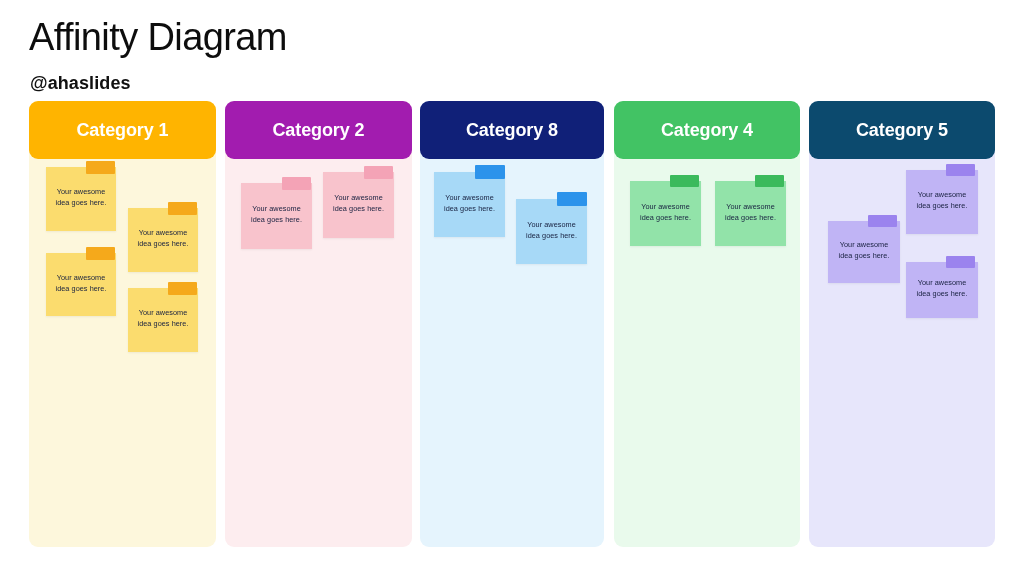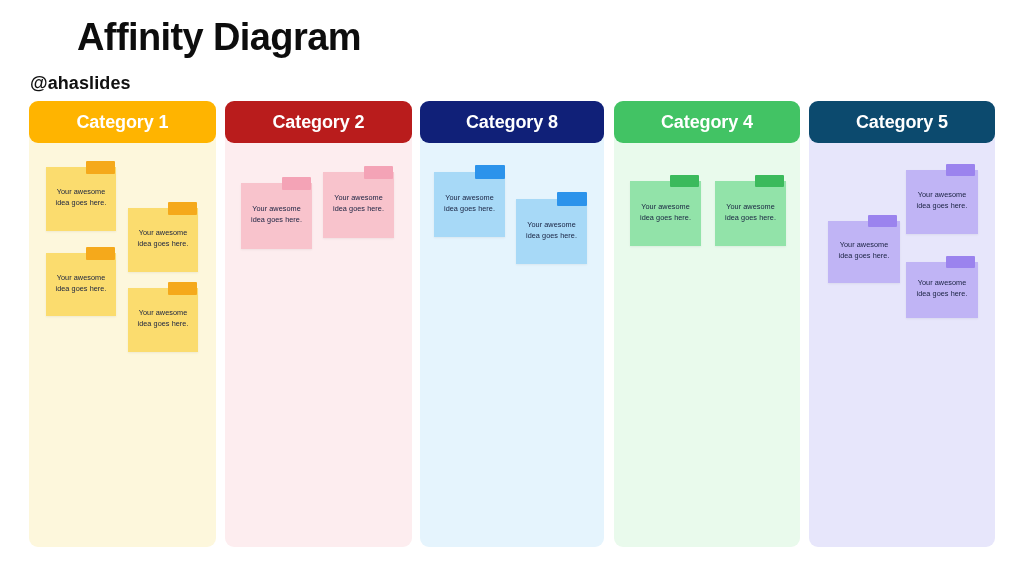--- a/index.html
+++ b/index.html
@@ -22,26 +22,25 @@
     width: 1024px;
     height: 576px;
   }
 
   
   #page-title {
     position: absolute;
     left: 29px;
     top: 17px;
     font-size: 38px;
-    font-weight: 700;
+    font-weight: 400;
     letter-spacing: -0.6px;
     color: #0d0d0d;
     line-height: 1.08;
     white-space: nowrap;
-    margin-left: 48px;
   }
   #page-subtitle {
     position: absolute;
     left: 30px;
     top: 73px;
     font-size: 18px;
     font-weight: 700;
     color: #111111;
     letter-spacing: 0.1px;
     white-space: nowrap;
@@ -60,21 +59,21 @@
     top: 0;
     width: 100%;
     height: 446px;
     border-radius: 9px;
   }
   .col-header {
     position: absolute;
     left: 0;
     top: 0;
     width: 100%;
-    height: 42px;
+    height: 58px;
     border-radius: 9px;
     display: flex;
     align-items: center;
     justify-content: center;
   }
   .col-header-label {
     color: #ffffff;
     font-size: 18px;
     font-weight: 700;
     letter-spacing: -0.1px;
@@ -150,21 +149,21 @@
         <div class="notes-layer">
           <div class="note" style="left: 16px; top: 82px; width: 71px; height: 66px; background: rgb(248, 195, 204);">
             <div class="tape" style="left: 41px; top: -6px; width: 29px; height: 13px; background: rgb(244, 163, 182);"></div>
             <div class="note-text">Your awesome idea goes here.</div>
           </div>
           <div class="note" style="left: 98px; top: 71px; width: 71px; height: 66px; background: rgb(248, 195, 204);">
             <div class="tape" style="left: 41px; top: -6px; width: 29px; height: 13px; background: rgb(244, 163, 182);"></div>
             <div class="note-text">Your awesome idea goes here.</div>
           </div>
         </div>
-        <div class="col-header" style="background: #b91c1c;">
+        <div class="col-header" style="background: #a21caf;">
           <div class="col-header-label">Category 2</div>
         </div>
       </div>
       <div class="column" style="left: 420px; width: 184px;">
         <div class="col-body" style="background: rgb(229, 244, 253);"></div>
         <div class="notes-layer">
           <div class="note" style="left: 14px; top: 71px; width: 71px; height: 65px; background: rgb(167, 217, 247);">
             <div class="tape" style="left: 41px; top: -7px; width: 30px; height: 14px; background: rgb(44, 147, 235);"></div>
             <div class="note-text">Your awesome idea goes here.</div>
           </div>

